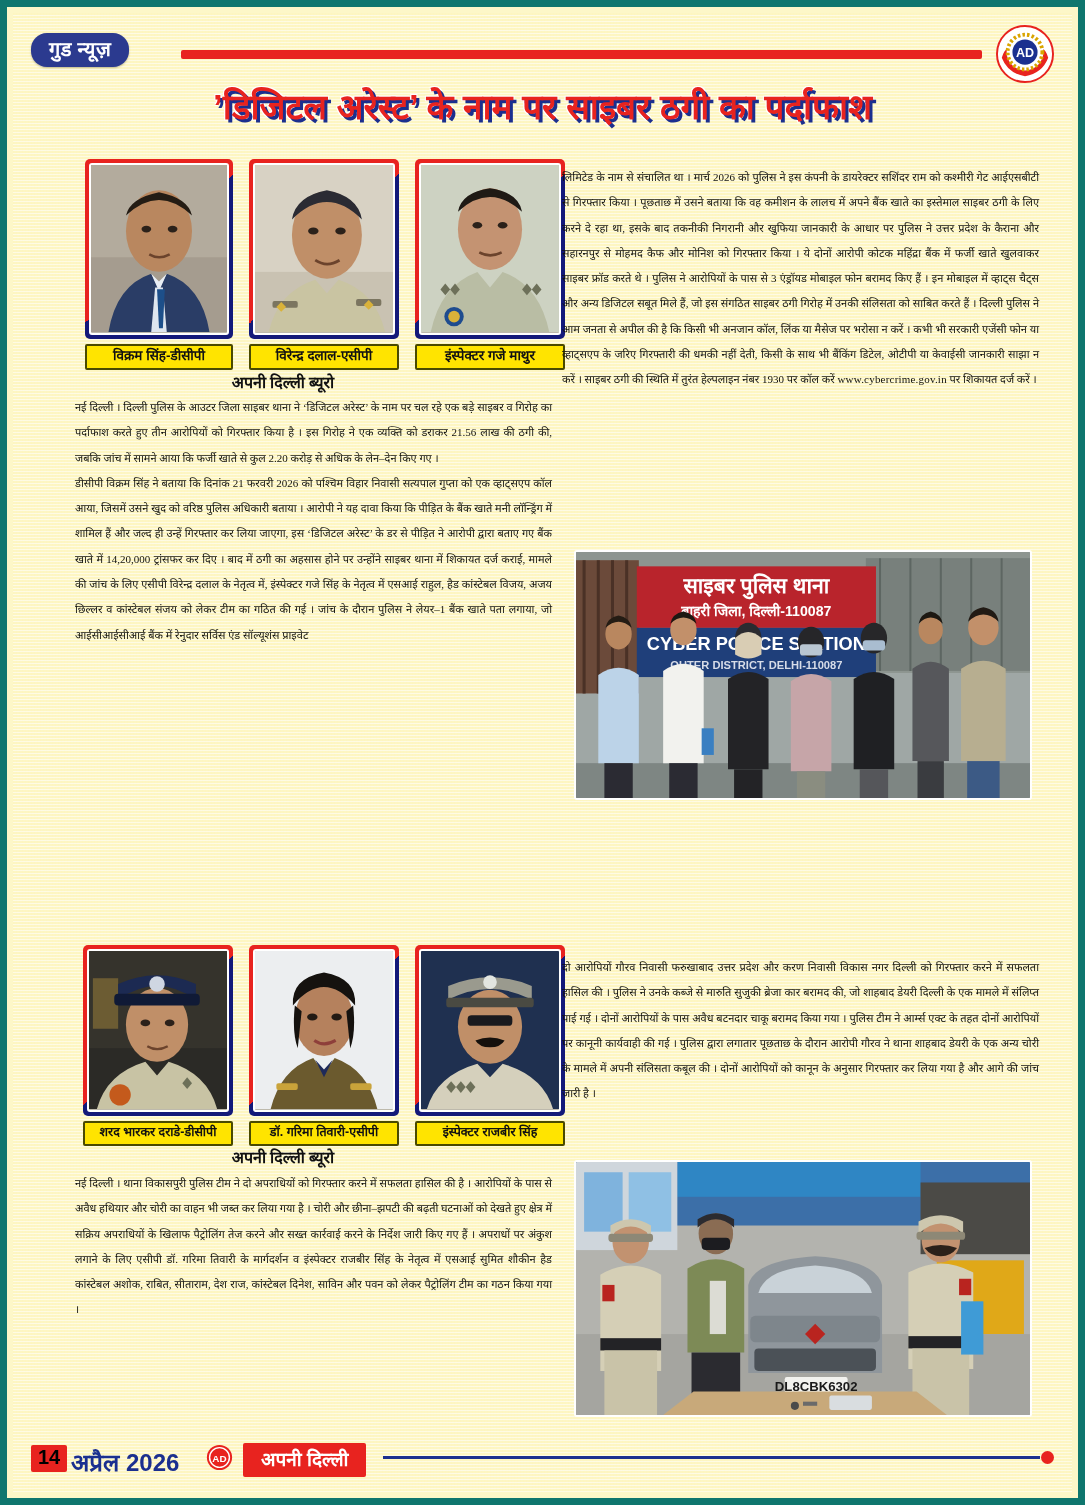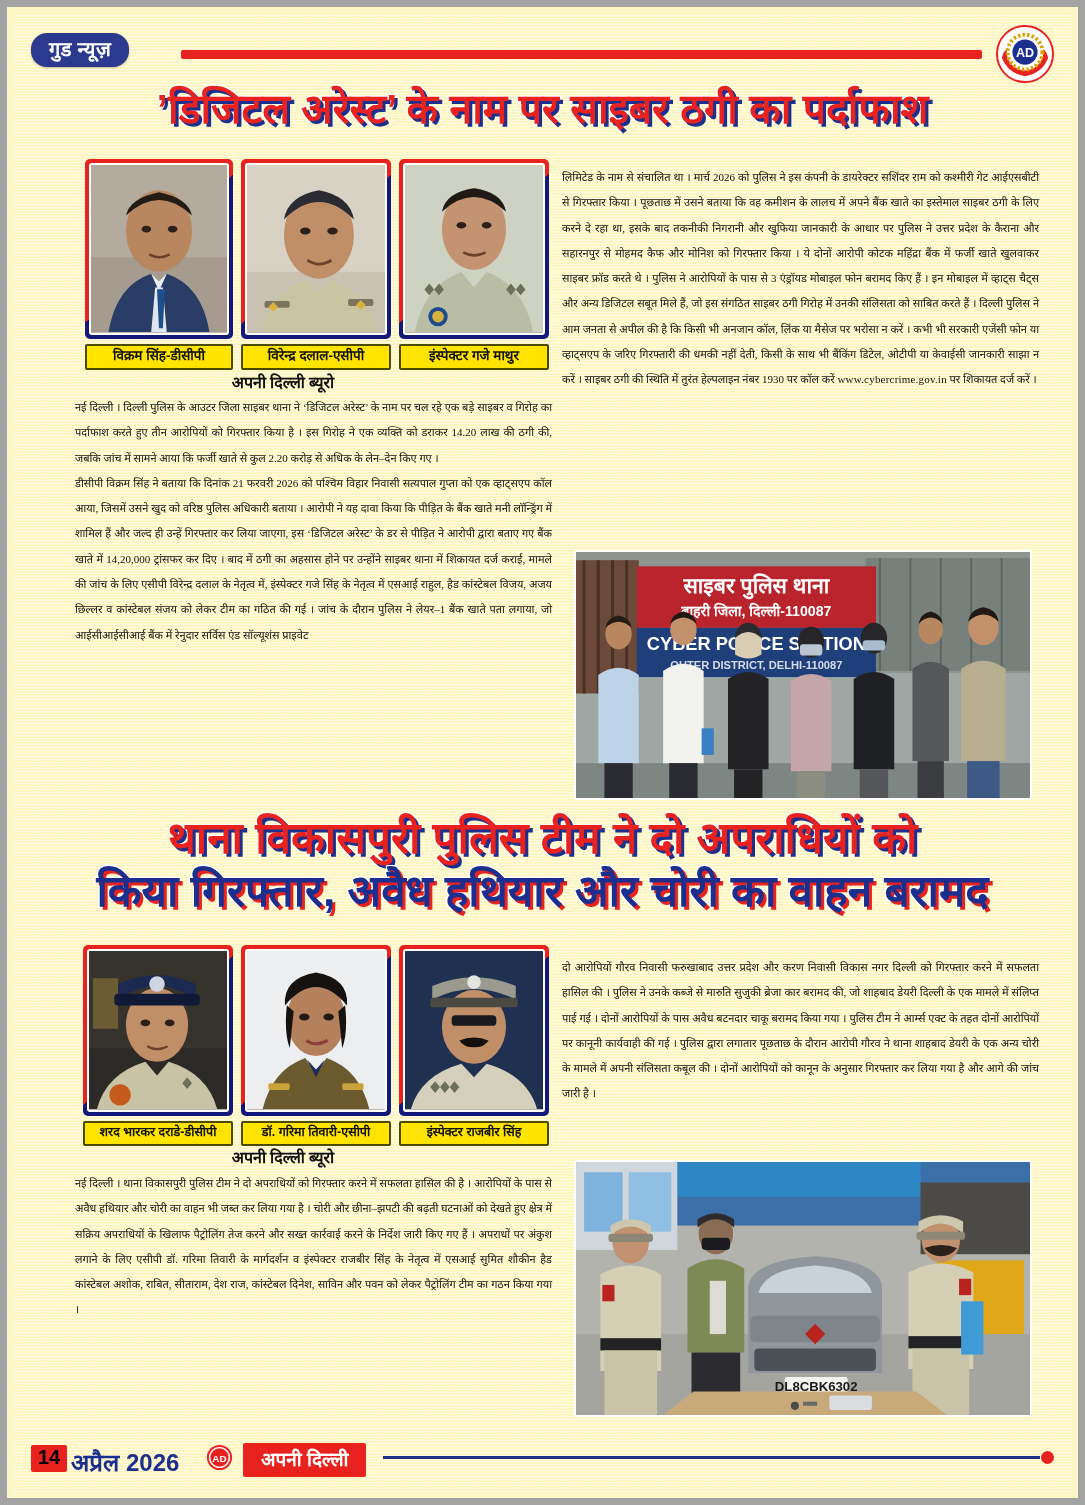--- a/index.html
+++ b/index.html
@@ -7,21 +7,21 @@
   body{
     width:1085px;height:1505px;
     background:#fdfbe6;
     font-family:"Liberation Serif","DejaVu Serif",serif;
     overflow:hidden;
   }
   .page{
     position:relative;width:1085px;height:1505px;
     background:#fdf7c8;
     box-sizing:border-box;
-    border:7px solid #a3a3a3;
+    border:7px solid #0f766e;
   }
   .page-inner{
     position:absolute;inset:6px;
     background:
       repeating-linear-gradient(0deg, rgba(255,255,255,.55) 0 1px, rgba(255,255,255,0) 1px 3px),
       repeating-linear-gradient(90deg, rgba(255,245,190,.6) 0 1px, rgba(255,255,255,0) 1px 3px),
       #fdf6c3;
     box-sizing:border-box;
   }
 
@@ -43,35 +43,35 @@
     position:absolute;right:0;top:0;width:58px;height:58px;
   }
 
   
   .headline{
     text-align:center;font-weight:bold;line-height:1.12;
     font-family:"Liberation Sans","DejaVu Sans",sans-serif;
   }
   .hl1{
     position:absolute;left:22px;right:22px;top:74px;
-    font-size:41px;color:#e8231f;
+    font-size:35px;color:#e8231f;
     text-shadow:3px 3px 0 #1b2f8f, -1px -1px 0 #fff, 1px -1px 0 #fff, -1px 1px 0 #fff;
   }
   .hl2-wrap{position:absolute;left:22px;right:22px;top:800px;}
   .hl2a{
     font-size:44px;color:#e8231f;
     text-shadow:3px 3px 0 #1b2f8f, -1px -1px 0 #fff, 1px -1px 0 #fff, -1px 1px 0 #fff;
   }
   .hl2b{
     font-size:44px;color:#1b2f8f;margin-top:4px;
     text-shadow:3px 3px 0 #e8231f, -1px -1px 0 #fff, 1px -1px 0 #fff, -1px 1px 0 #fff;
   }
 
   
-  .photo-row{position:absolute;display:flex;gap:8px;}
+  .photo-row{position:absolute;display:flex;gap:16px;}
   .pcard{position:relative;}
   .pframe{
     position:relative;box-sizing:border-box;
     background:linear-gradient(135deg,#e8231f 0 50%,#13197a 50% 100%);
     padding:4px;border-radius:5px;
   }
   .pframe .inner{
     position:relative;overflow:hidden;border-radius:3px;
     background:#bdb9ac;border:2px solid #fff;
     box-sizing:border-box;
@@ -229,21 +229,21 @@
           </svg>
         </div>
       </div>
       <div class="cap">इंस्पेक्टर गजे माथुर</div>
     </div>
   </div>
 
   <div class="byline" style="left:0;top:358px;width:540px;">अपनी दिल्ली ब्यूरो</div>
 
   <div class="col" style="left:62px;top:382px;width:477px;">
-    <p>नई दिल्ली । दिल्ली पुलिस के आउटर जिला साइबर थाना ने ‘डिजिटल अरेस्ट’ के नाम पर चल रहे एक बड़े साइबर व गिरोह का पर्दाफाश करते हुए तीन आरोपियों को गिरफ्तार किया है । इस गिरोह ने एक व्यक्ति को डराकर 14.20 लाख की ठगी की, जबकि जांच में सामने आया कि फर्जी खाते से कुल 2.20 करोड़ से अधिक के लेन–देन किए गए ।</p>
+    <p>नई दिल्ली । दिल्ली पुलिस के आउटर जिला साइबर थाना ने ‘डिजिटल अरेस्ट’ के नाम पर चल रहे एक बड़े साइबर व गिरोह का पर्दाफाश करते हुए तीन आरोपियों को गिरफ्तार किया है । इस गिरोह ने एक व्यक्ति को डराकर 21.56 लाख की ठगी की, जबकि जांच में सामने आया कि फर्जी खाते से कुल 2.20 करोड़ से अधिक के लेन–देन किए गए ।</p>
     <p>डीसीपी विक्रम सिंह ने बताया कि दिनांक 21 फरवरी 2026 को पश्चिम विहार निवासी सत्यपाल गुप्ता को एक व्हाट्सएप कॉल आया, जिसमें उसने खुद को वरिष्ठ पुलिस अधिकारी बताया । आरोपी ने यह दावा किया कि पीड़ित के बैंक खाते मनी लॉन्ड्रिंग में शामिल हैं और जल्द ही उन्हें गिरफ्तार कर लिया जाएगा, इस ‘डिजिटल अरेस्ट’ के डर से पीड़ित ने आरोपी द्वारा बताए गए बैंक खाते में 14,20,000 ट्रांसफर कर दिए । बाद में ठगी का अहसास होने पर उन्होंने साइबर थाना में शिकायत दर्ज कराई, मामले की जांच के लिए एसीपी विरेन्द्र दलाल के नेतृत्व में, इंस्पेक्टर गजे सिंह के नेतृत्व में एसआई राहुल, हैड कांस्टेबल विजय, अजय छिल्लर व कांस्टेबल संजय को लेकर टीम का गठित की गई । जांच के दौरान पुलिस ने लेयर–1 बैंक खाते पता लगाया, जो आईसीआईसीआई बैंक में रेनुदार सर्विस एंड सॉल्यूशंस प्राइवेट</p>
   </div>
 
   <div class="col" style="left:549px;top:152px;width:477px;">
     <p><span>लिमिटेड के नाम से संचालित था । मार्च 2026 को पुलिस ने इस कंपनी के डायरेक्टर सशिंदर राम को कश्मीरी गेट आईएसबीटी से गिरफ्तार किया । पूछताछ में उसने बताया कि वह कमीशन के लालच में अपने बैंक खाते का इस्तेमाल साइबर ठगी के लिए करने दे रहा था, इसके बाद तकनीकी निगरानी और खुफिया जानकारी के आधार पर पुलिस ने उत्तर प्रदेश के कैराना और सहारनपुर से मोहमद कैफ और मोनिश को गिरफ्तार किया । ये दोनों आरोपी कोटक महिंद्रा बैंक में फर्जी खाते खुलवाकर साइबर फ्रॉड करते थे । पुलिस ने आरोपियों के पास से 3 एंड्रॉयड मोबाइल फोन बरामद किए हैं । इन मोबाइल में व्हाट्स चैट्स और अन्य डिजिटल सबूत मिले हैं, जो इस संगठित साइबर ठगी गिरोह में उनकी संलिसता को साबित करते हैं । दिल्ली पुलिस ने आम जनता से अपील की है कि किसी भी अनजान कॉल, लिंक या मैसेज पर भरोसा न करें । कभी भी सरकारी एजेंसी फोन या व्हाट्सएप के जरिए गिरफ्तारी की धमकी नहीं देती, किसी के साथ भी बैंकिंग डिटेल, ओटीपी या केवाईसी जानकारी साझा न करें । साइबर ठगी की स्थिति में तुरंत हेल्पलाइन नंबर 1930 पर कॉल करें</span> <span class="mono-url">www.cybercrime.gov.in</span> <span>पर शिकायत दर्ज करें ।</span></p>
   </div>
 
   <div class="scene" style="left:561px;top:537px;width:458px;height:250px;">
     <div class="inner">
       <svg viewBox="0 0 448 240" preserveAspectRatio="none" width="100%" height="100%">
@@ -313,24 +313,20 @@
             <ellipse cx="24" cy="16" rx="15" ry="17" fill="#c2906a"></ellipse>
                 <path d="M9 10 Q24 -4 39 10 Q37 -2 24 -4 Q11 -2 9 10Z" fill="#211a14"></path>
             <path d="M2 146 L2 56 Q24 40 46 56 L46 146Z" fill="#b7ae90"></path>
                 <rect x="8" y="146" width="32" height="60" fill="#3c5a85"></rect>
           </g>
         </g>
       </svg>
     </div>
   </div>
 
-  <div class="hl2-wrap">
-    <div class="headline hl2a">थाना विकासपुरी पुलिस टीम ने दो अपराधियों को</div>
-    <div class="headline hl2b">किया गिरफ्तार, अवैध हथियार और चोरी का वाहन बरामद</div>
-  </div>
 
   <div class="photo-row" style="left:70px;top:932px;">
 
     <div class="pcard">
       <div class="pframe">
         <div class="inner" style="width:142px;height:163px;">
           <svg class="face" viewBox="0 0 142 163" preserveAspectRatio="none">
             <rect width="142" height="163" fill="#2b2a26"></rect>
             <rect x="0" y="0" width="142" height="100" fill="#35332c"></rect>
             <rect x="4" y="28" width="26" height="52" fill="#6c5c33"></rect>

